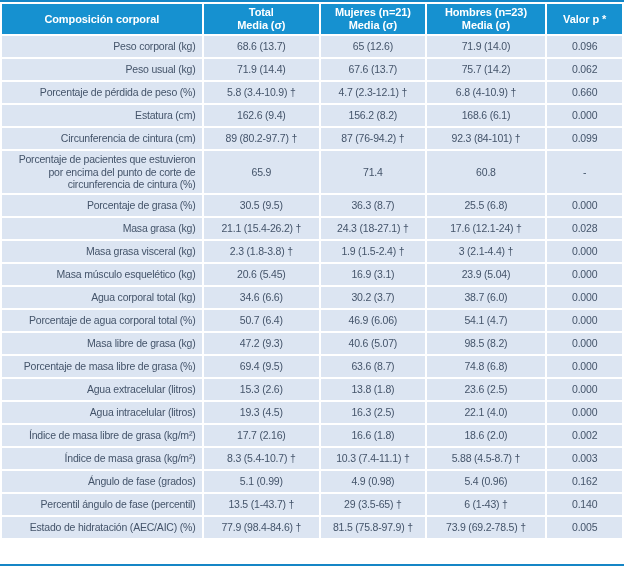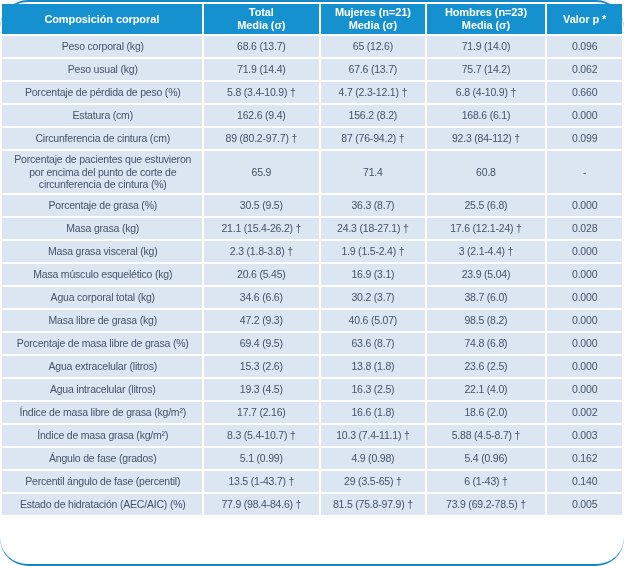--- a/index.html
+++ b/index.html
@@ -6,21 +6,20 @@
   html, body {
     width: 624px; height: 566px;
     background: #ffffff;
     font-family: "Liberation Sans", sans-serif;
     overflow: hidden;
   }
   .table-wrap {
     width: 624px; height: 566px;
     border-top: 2px solid var(--border, #1586C6);
     border-bottom: 2px solid var(--border, #1586C6);
-    border-radius: 28px;
   }
   table {
     width: 100%;
     border-collapse: separate;
     border-spacing: 2px;
     table-layout: fixed;
   }
   col.c1 { width: 32.6%; }
   col.c2 { width: 18.9%; }
   col.c3 { width: 16.9%; }
@@ -42,21 +41,21 @@
   td {
     background: var(--row-bg, #DCE5F2);
     color: var(--text, #44546A);
     font-size: 10.5px;
     height: 21px;
     padding: 2px 6px;
     vertical-align: middle;
     line-height: 12.5px;
     letter-spacing: -0.2px;
   }
-  td.label { text-align: center; padding-left: 8px; }
+  td.label { text-align: right; padding-left: 8px; }
   td.val   { text-align: center; }
 </style>
 </head>
 <body>
 
 <div class="table-wrap">
   <table>
     <colgroup>
       <col class="c1">
         <col class="c2">
@@ -118,21 +117,21 @@
     <td class="val">162.6 (9.4)</td>
     <td class="val">156.2 (8.2)</td>
     <td class="val">168.6 (6.1)</td>
     <td class="val">0.000</td>
   </tr>
 
   <tr>
     <td class="label">Circunferencia de cintura (cm)</td>
     <td class="val">89 (80.2-97.7) †</td>
     <td class="val">87 (76-94.2) †</td>
-    <td class="val">92.3 (84-112) †</td>
+    <td class="val">92.3 (84-101) †</td>
     <td class="val">0.099</td>
   </tr>
 
   <tr>
     <td class="label">Porcentaje de pacientes que estuvieron por encima del punto de corte de circunferencia de cintura (%)</td>
     <td class="val">65.9</td>
     <td class="val">71.4</td>
     <td class="val">60.8</td>
     <td class="val">-</td>
   </tr>
@@ -170,20 +169,27 @@
   </tr>
 
   <tr>
     <td class="label">Agua corporal total (kg)</td>
     <td class="val">34.6 (6.6)</td>
     <td class="val">30.2 (3.7)</td>
     <td class="val">38.7 (6.0)</td>
     <td class="val">0.000</td>
   </tr>
 
+  <tr>
+    <td class="label">Porcentaje de agua corporal total (%)</td>
+    <td class="val">50.7 (6.4)</td>
+    <td class="val">46.9 (6.06)</td>
+    <td class="val">54.1 (4.7)</td>
+    <td class="val">0.000</td>
+  </tr>
 
   <tr>
     <td class="label">Masa libre de grasa (kg)</td>
     <td class="val">47.2 (9.3)</td>
     <td class="val">40.6 (5.07)</td>
     <td class="val">98.5 (8.2)</td>
     <td class="val">0.000</td>
   </tr>
 
   <tr>

